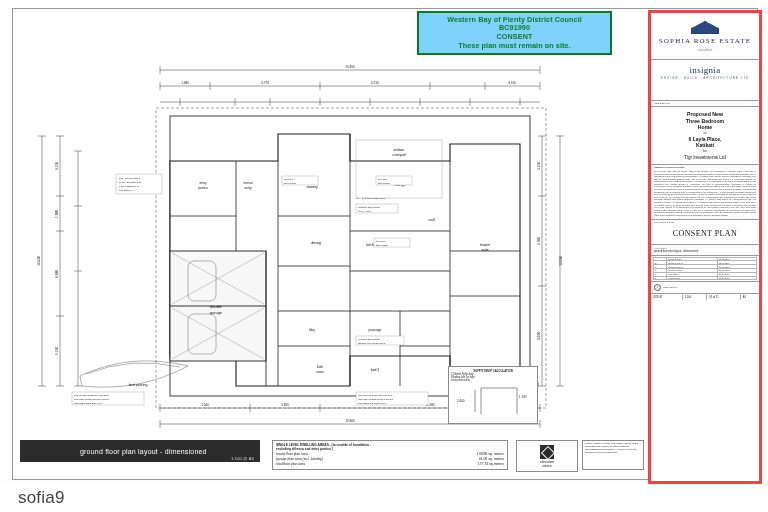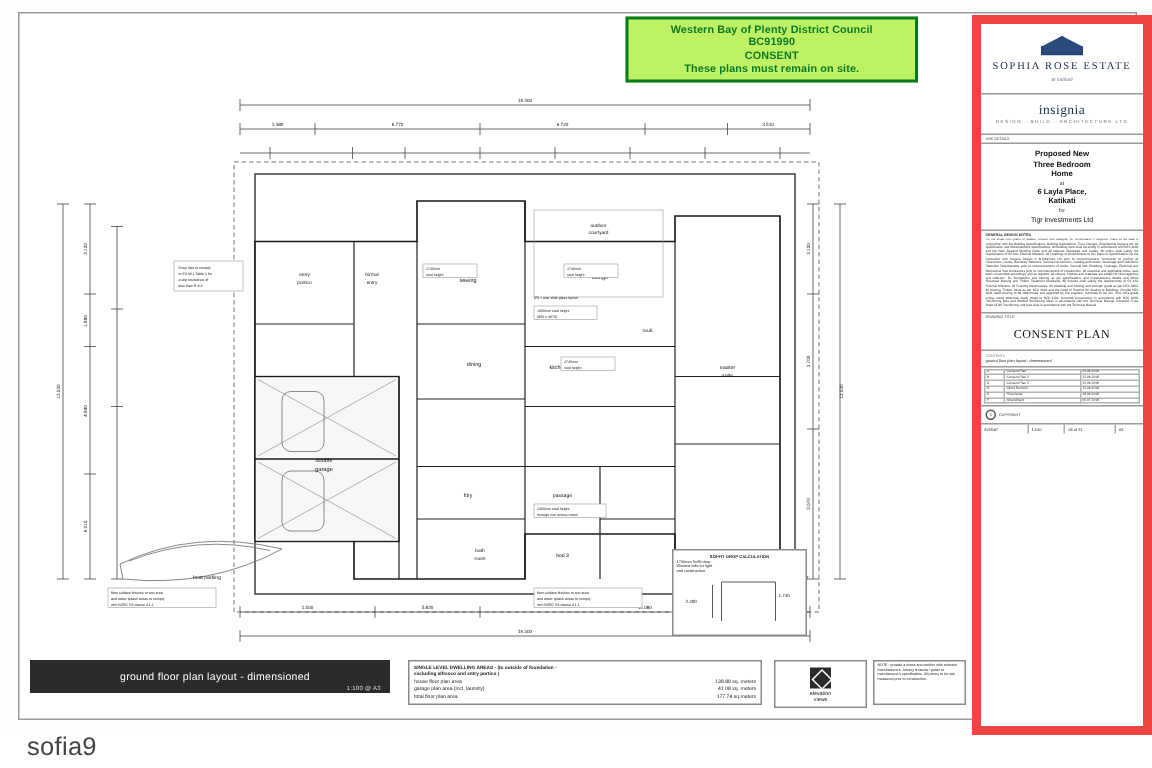--- a/index.html
+++ b/index.html
@@ -5,33 +5,33 @@
   html,body{margin:0;padding:0;}
   body{width:768px;height:512px;background:#ffffff;font-family:"Liberation Sans",sans-serif;overflow:hidden;position:relative;}
   #sheet{position:absolute;left:0;top:0;width:768px;height:512px;background:#ffffff;}
 
   
   .page{position:absolute;left:0;top:0;width:768px;height:486px;background:#fefefe;}
 
   .frame{position:absolute;left:12px;top:8px;width:744px;height:470px;border:1px solid #9a9a9a;background:#ffffff;}
 
   
-  .stamp{position:absolute;left:417px;top:11px;width:191px;height:40px;border:2px solid #0a7a22;background:#bef264;
+  .stamp{position:absolute;left:417px;top:11px;width:191px;height:40px;border:2px solid #0a7a22;background:#7dd3fc;
          display:flex;flex-direction:column;align-items:center;justify-content:center;}
   .stamp div{color:#0c7a25;font-weight:bold;font-size:7.2px;line-height:8.6px;text-align:center;letter-spacing:0.1px;}
 
   
-  .titleblock{position:absolute;left:648px;top:10px;width:108px;height:468px;border:6px solid #ef4444;background:#fff;font-size:4px;}
+  .titleblock{position:absolute;left:648px;top:10px;width:108px;height:468px;border:3px solid #ef4444;background:#fff;font-size:4px;}
   .tb-sec{border-bottom:1px solid #9a9a9a;padding:2px 3px;}
   .brand{text-align:center;padding:6px 3px 7px;}
   .brand .b1{font-size:7px;letter-spacing:1.2px;color:#1b2a4a;font-family:"Liberation Serif",serif;}
   .brand .b3{font-size:3.4px;color:#7c8594;margin-top:3px;font-style:italic;}
   .brand .logo-roof{width:26px;height:11px;margin:2px auto 3px;border:1px solid #24406e;
       clip-path:polygon(50% 0,100% 55%,100% 100%,0 100%,0 55%);background:#2b4a7c;}
-  .ins{text-align:center;padding:5px 3px 6px;}
+  .ins{text-align:center;padding:5px 3px 20px;}
   .ins .i1{font-size:9px;color:#17324f;font-family:"Liberation Serif",serif;letter-spacing:0.3px;}
   .ins .i2{font-size:3px;color:#5c6776;letter-spacing:1px;margin-top:1px;}
   .tiny{font-size:2.5px;line-height:3.1px;color:#3b3b3b;}
   .proj{text-align:center;padding:4px 3px;}
   .proj .p1{font-size:5.2px;font-weight:bold;color:#111;line-height:6.4px;}
   .proj .p2{font-size:3.4px;color:#333;margin:1px 0;}
   .proj .p3{font-size:5px;font-weight:bold;color:#111;line-height:6px;}
   .proj .p4{font-size:4.6px;color:#111;margin-top:2px;}
   .notes{padding:2px 3px;font-size:2.1px;line-height:2.6px;color:#2e2e2e;text-align:justify;}
   .notes .h{font-weight:bold;font-size:2.4px;}
@@ -78,21 +78,21 @@
 <body>
 
 <div id="sheet">
   <div class="page"></div>
   <div class="frame"></div>
 
   <div class="stamp">
     <div>Western Bay of Plenty District Council</div>
     <div>BC91990</div>
     <div>CONSENT</div>
-    <div>These plans must remain on site.</div>
+    <div>These plan must remain on site.</div>
   </div>
 
   <div class="titleblock">
 
     <div class="tb-sec brand">
       <div class="logo-roof"></div>
       <div class="b1">SOPHIA ROSE ESTATE</div>
       <div class="b3">at katikati</div>
     </div>
 

